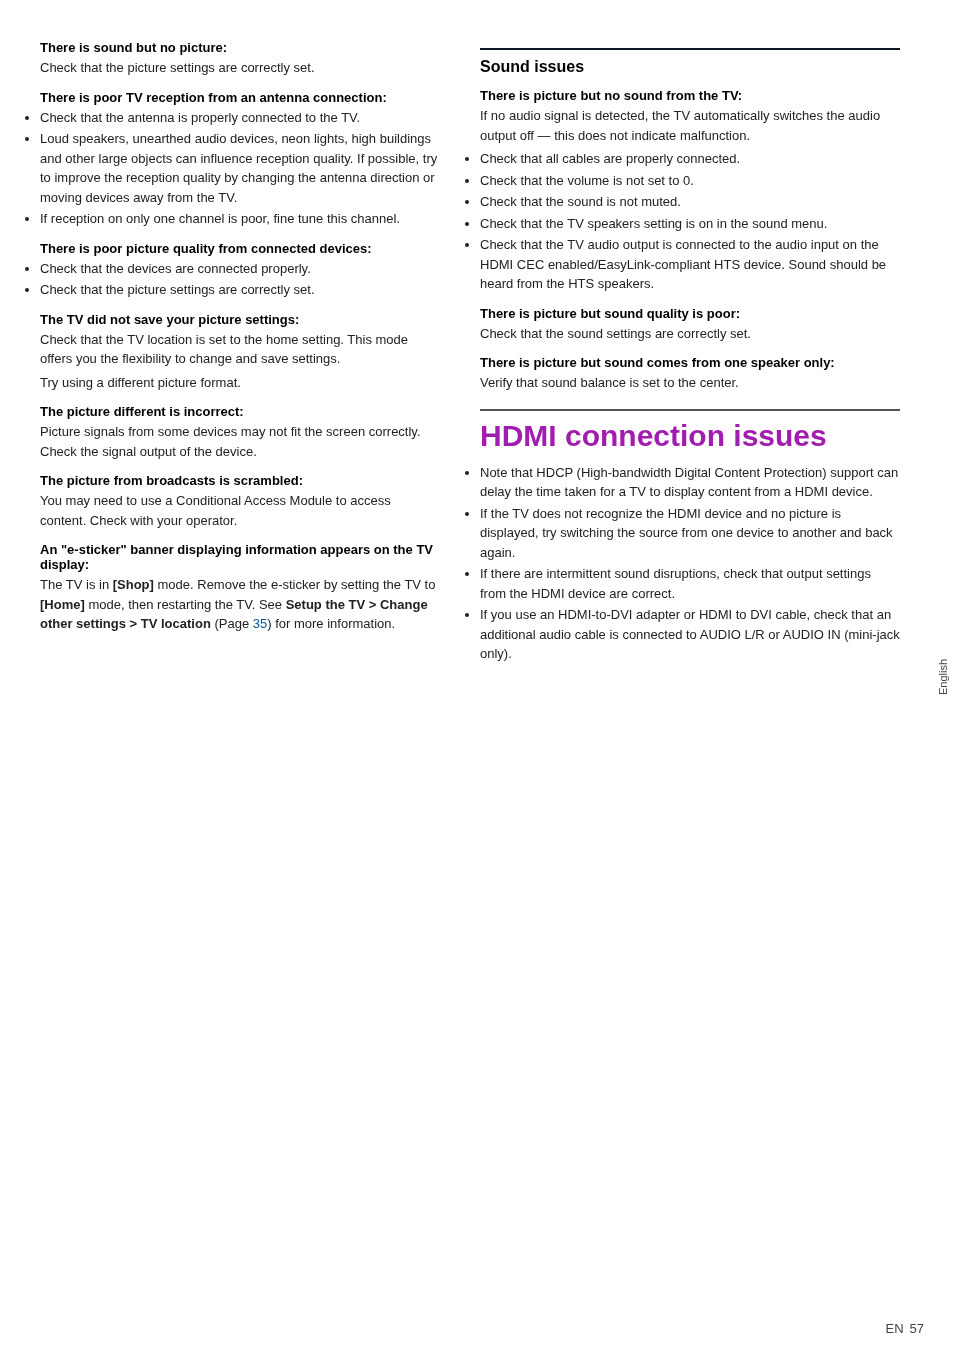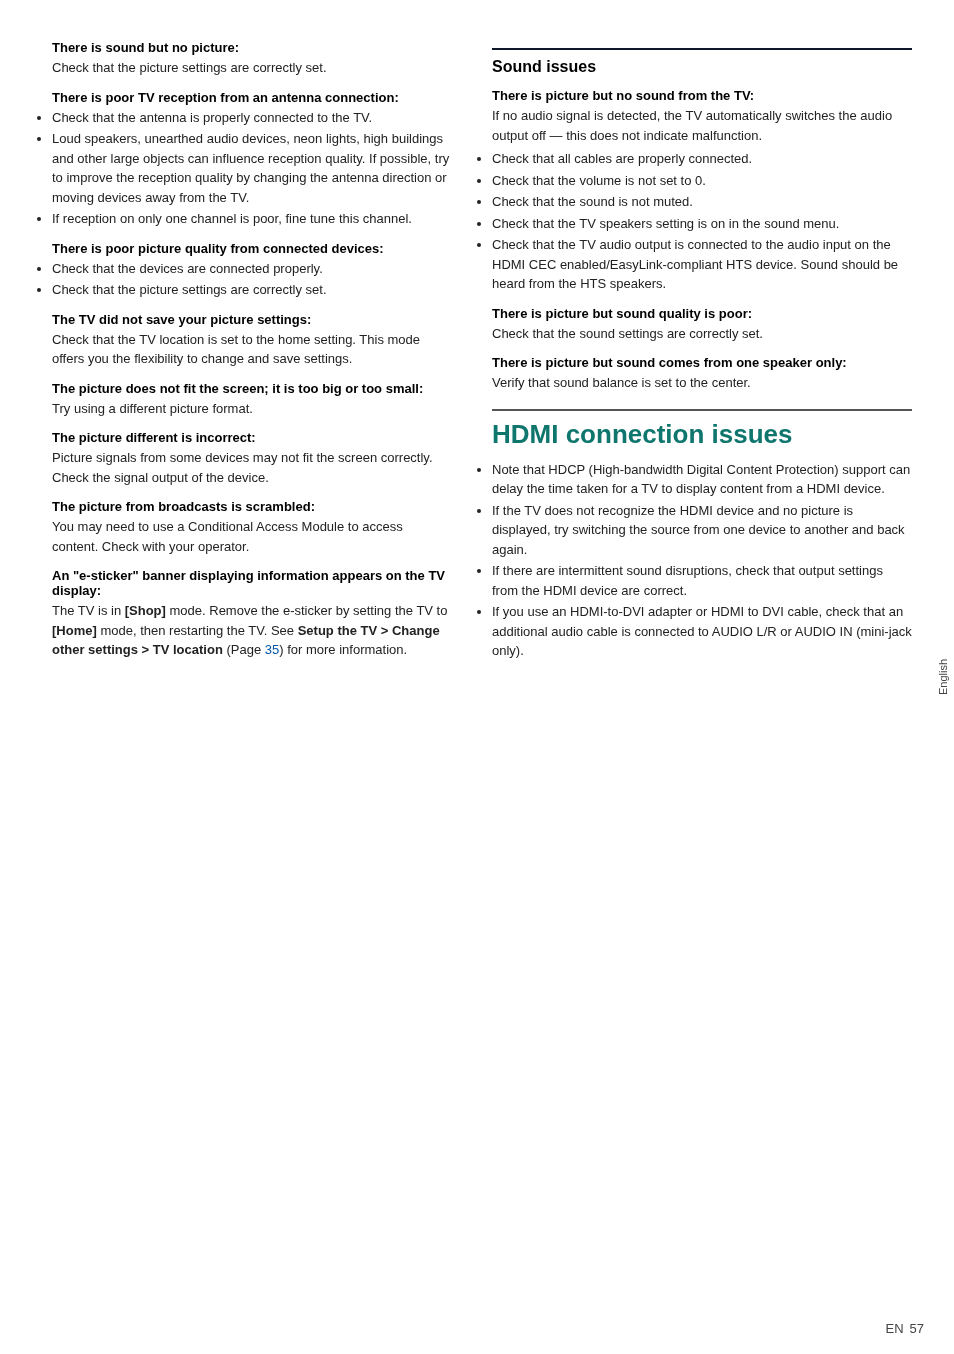--- a/index.html
+++ b/index.html
@@ -25,21 +25,21 @@
       color: #444;
       display: flex;
       align-items: center;
       justify-content: center;
       width: 22px;
       padding: 0 2px;
     }
     .main-content {
       display: flex;
       flex: 1;
-      padding: 10px 20px 10px 52px;
+      padding: 10px 20px 10px 40px;
     }
     .left-col {
       flex: 1;
       padding-right: 30px;
       max-width: 430px;
     }
     .right-col {
       flex: 1;
       padding-left: 10px;
       max-width: 430px;
@@ -74,23 +74,23 @@
     .big-section-title {
       font-size: 16px;
       font-weight: bold;
       color: #000;
       margin-bottom: 10px;
       margin-top: 8px;
       border-top: 2px solid #0f172a;
       padding-top: 8px;
     }
     .hdmi-section-title {
-      font-size: 26px;
+      font-size: 30px;
       font-weight: bold;
-      color: #0f766e;
+      color: #a21caf;
       margin-bottom: 10px;
       margin-top: 16px;
       border-top: 2px solid #555;
       padding-top: 8px;
     }
     .page-footer {
       position: absolute;
       bottom: 18px;
       right: 30px;
       font-size: 13px;
@@ -126,21 +126,20 @@
 
       <div class="section-heading">There is poor picture quality from connected devices:</div>
       <ul class="bullet-list">
         <li>Check that the devices are connected properly.</li>
         <li>Check that the picture settings are correctly set.</li>
       </ul>
 
       <div class="section-heading">The TV did not save your picture settings:</div>
       <p class="body-text">Check that the TV location is set to the home setting. This mode offers you the flexibility to change and save settings.</p>
 
-      <div class="section-heading">The picture does not fit the screen; it is too big or too small:</div>
       <p class="body-text">Try using a different picture format.</p>
 
       <div class="section-heading">The picture different is incorrect:</div>
       <p class="body-text">Picture signals from some devices may not fit the screen correctly. Check the signal output of the device.</p>
 
       <div class="section-heading">The picture from broadcasts is scrambled:</div>
       <p class="body-text">You may need to use a Conditional Access Module to access content. Check with your operator.</p>
 
       <div class="section-heading">An "e-sticker" banner displaying information appears on the TV display:</div>
       <p class="body-text">The TV is in <span class="inline-bold">[Shop]</span> mode. Remove the e-sticker by setting the TV to <span class="inline-bold">[Home]</span> mode, then restarting the TV. See <span class="inline-bold">Setup the TV &gt; Change other settings &gt; TV location</span> (Page <span class="link-text">35</span>) for more information.</p>

